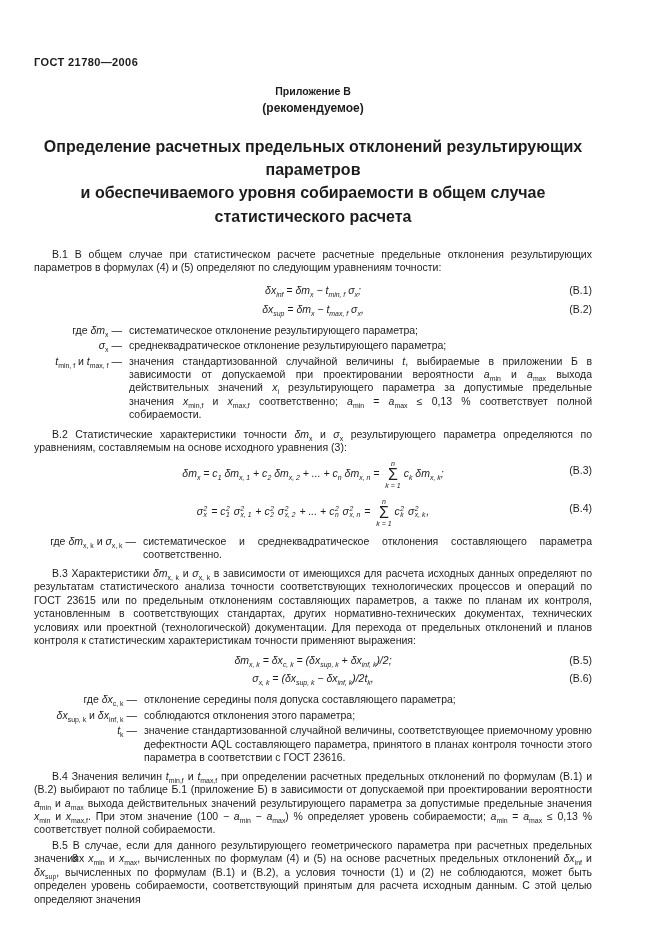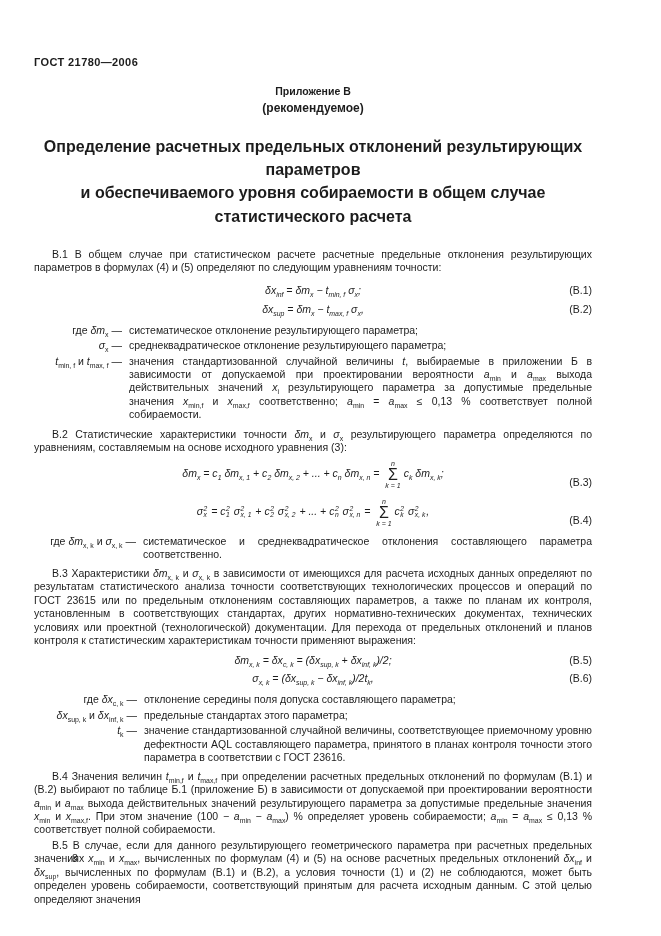--- a/index.html
+++ b/index.html
@@ -33,21 +33,21 @@
 
   .formula-row { position:relative; display:flex; justify-content:center; align-items:center; min-height:14px; }
   .f-b1 { margin-top:8px; }
   .f-b2 { margin-top:5px; }
   .f-b3 { margin-top:5px; }
   .f-b4 { margin-top:9px;align-items:center; }
   .f-b5 { margin-top:6px; }
   .f-b6 { margin-top:4px; }
   .f-body { font-style:italic; }
   .f-num { position:absolute; right:0; top:50%; transform:translateY(-50%); font-style:normal; }
-  .num-top .f-num { top:16px; transform:none; }
+  .num-top .f-num { top:4px; transform:none; }
 
   .sum { display:inline-flex; flex-direction:column; align-items:center; vertical-align:middle; margin:0 3px; line-height:1; }
   .sum-top { font-size:7px; font-style:italic; }
   .sum-mid { font-size:16px; line-height:.95; font-style:normal; }
   .sum-bot { font-size:7px; }
 
   .ss { display:inline-flex; flex-direction:column; align-items:flex-start; vertical-align:middle; line-height:1; font-size:0.64em; margin:0 1px 0 0.5px; }
   .ss span { display:block; }
 
   .where { margin-top:8px; }
@@ -163,21 +163,21 @@
     <span class="f-num">(В.6)</span>
   </div>
 
   <div class="where w3">
     <div class="where-item">
       <span class="where-term">где <span class="var">δx</span><sub>c, k</sub> —</span>
       <span class="where-def">отклонение середины поля допуска составляющего параметра;</span>
     </div>
     <div class="where-item">
       <span class="where-term"><span class="var">δx</span><sub>sup, k</sub> и <span class="var">δx</span><sub>inf, k</sub> —</span>
-      <span class="where-def">предельные стандартах этого параметра;</span>
+      <span class="where-def">соблюдаются отклонения этого параметра;</span>
     </div>
     <div class="where-item">
       <span class="where-term"><span class="var">t</span><sub>k</sub> —</span>
       <span class="where-def">значение стандартизованной случайной величины, соответствующее приемочному уровню дефектности AQL составляющего параметра, принятого в планах контроля точности этого параметра в соответствии с ГОСТ 23616.</span>
     </div>
   </div>
 
   <p class="para p-b4">В.4  Значения величин <span class="var">t</span><sub>min,f</sub> и <span class="var">t</span><sub>max,f</sub> при определении расчетных предельных отклонений по формулам (В.1) и (В.2) выбирают по таблице Б.1 (приложение Б) в зависимости от допускаемой при проектировании вероятности <span class="var">a</span><sub>min</sub> и <span class="var">a</span><sub>max</sub> выхода действительных значений результирующего параметра за допустимые предельные значения <span class="var">x</span><sub>min</sub> и <span class="var">x</span><sub>max,f</sub>. При этом значение (100 − <span class="var">a</span><sub>min</sub> − <span class="var">a</span><sub>max</sub>) % определяет уровень собираемости; <span class="var">a</span><sub>min</sub> = <span class="var">a</span><sub>max</sub> ≤ 0,13 % соответствует полной собираемости.</p>
   <p class="para p-b5">В.5  В случае, если для данного результирующего геометрического параметра при расчетных предельных значениях <span class="var">x</span><sub>min</sub> и <span class="var">x</span><sub>max</sub>, вычисленных по формулам (4) и (5) на основе расчетных предельных отклонений <span class="var">δx</span><sub>inf</sub> и <span class="var">δx</span><sub>sup</sub>, вычисленных по формулам (В.1) и (В.2), а условия точности (1) и (2) не соблюдаются, может быть определен уровень собираемости, соответствующий принятым для расчета исходным данным. С этой целью определяют значения</p>
 

